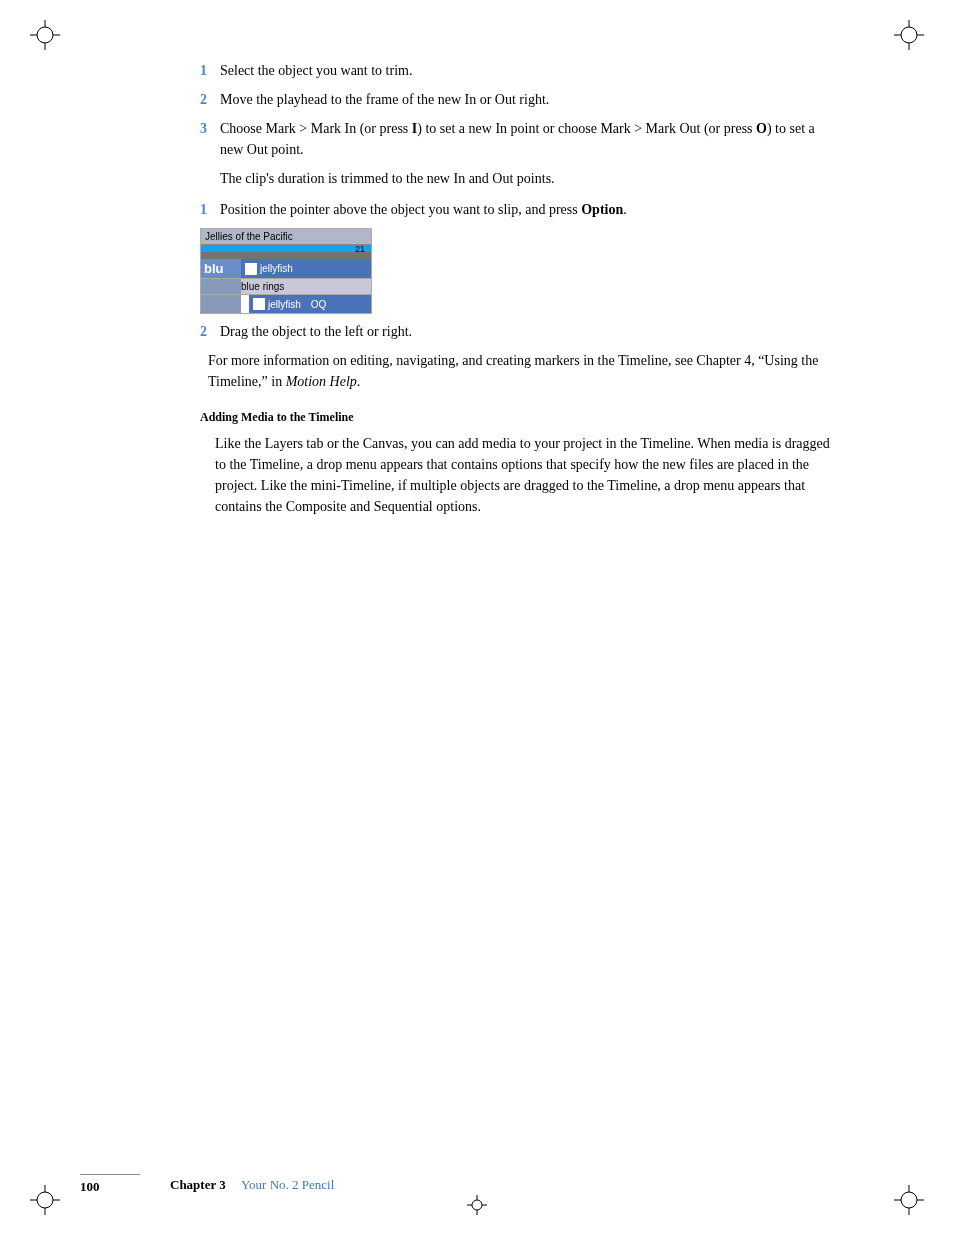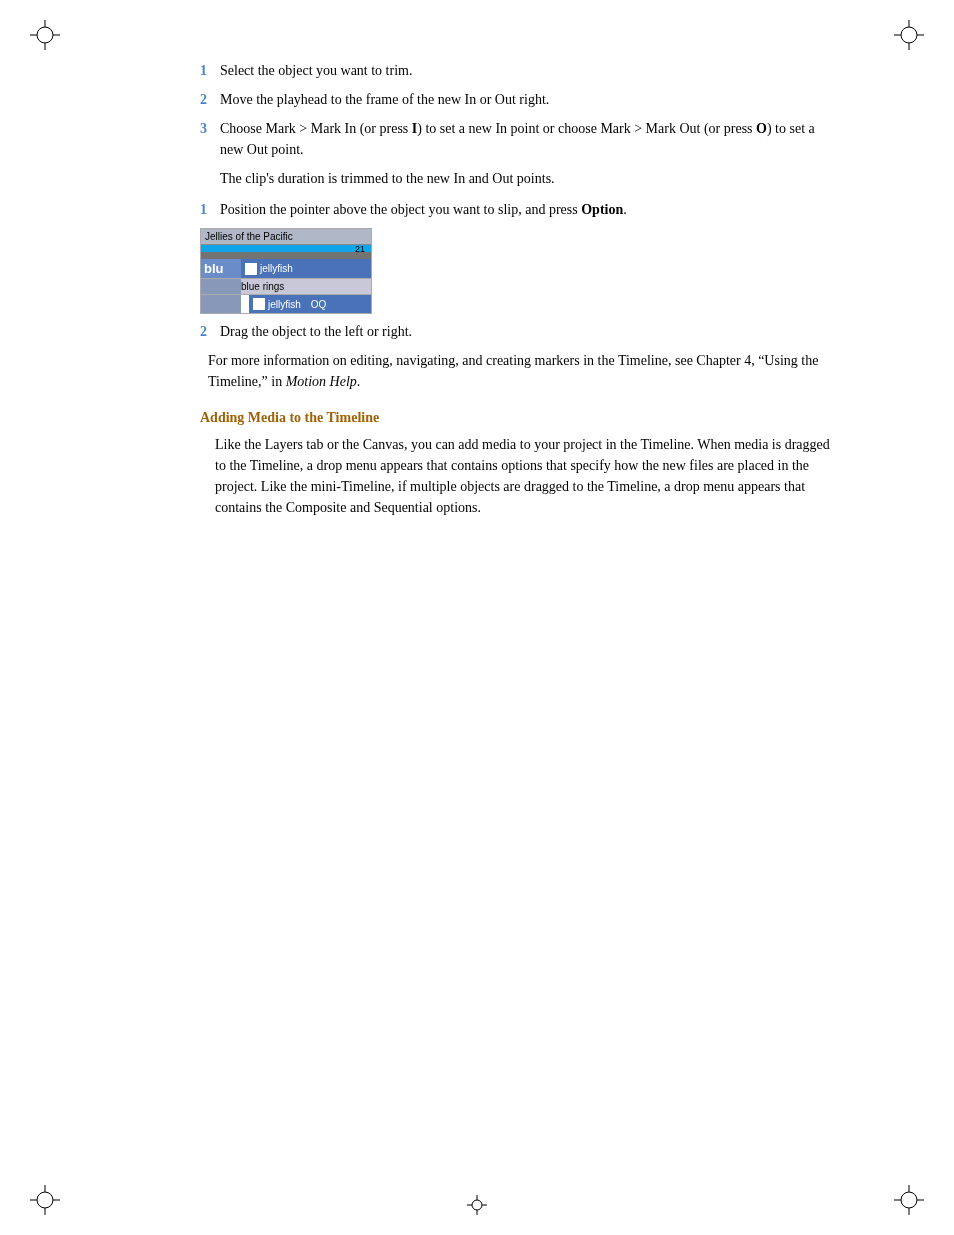--- a/index.html
+++ b/index.html
@@ -91,23 +91,23 @@
     }
 
     .subheading {
       font-weight: bold;
       font-size: 14px;
       margin-top: 16px;
       margin-bottom: 8px;
     }
 
     .section-link {
-      color: #a16207;
-      font-weight: bold;
-      font-size: 14px;
+      color: #000000;
+      font-weight: bold;
+      font-size: 12px;
       margin-top: 18px;
       margin-bottom: 8px;
       display: block;
     }
     .bold { font-weight: bold; }
 
     
     .timeline-img {
       margin: 7px 0;
       width: 172px;
@@ -282,14 +282,25 @@
 
 
     <p class="plain-paragraph" style="margin-left:8px;">For more information on editing, navigating, and creating markers in the Timeline, see Chapter 4, “Using the Timeline,” in <em>Motion Help</em>.</p>
 
     <span class="section-link">Adding Media to the Timeline</span>
 
     <p class="plain-paragraph">Like the Layers tab or the Canvas, you can add media to your project in the Timeline. When media is dragged to the Timeline, a drop menu appears that contains options that specify how the new files are placed in the project. Like the mini-Timeline, if multiple objects are dragged to the Timeline, a drop menu appears that contains the Composite and Sequential options.</p>
 
   </div>
 
+  <div class="footer">
+    <div>
+      <hr class="divider-line" style="width:60px; margin-bottom:4px;">
+      <span class="footer-page-num">100</span>
+    </div>
+    <div class="footer-chapter" style="margin-left:30px;">
+      <span class="chapter-label bold">Chapter 3</span>
+      <span style="margin:0 6px;">   </span>
+      <span class="chapter-name">Your No. 2 Pencil</span>
+    </div>
+  </div>
 
 </div>
 
 </body></html>

